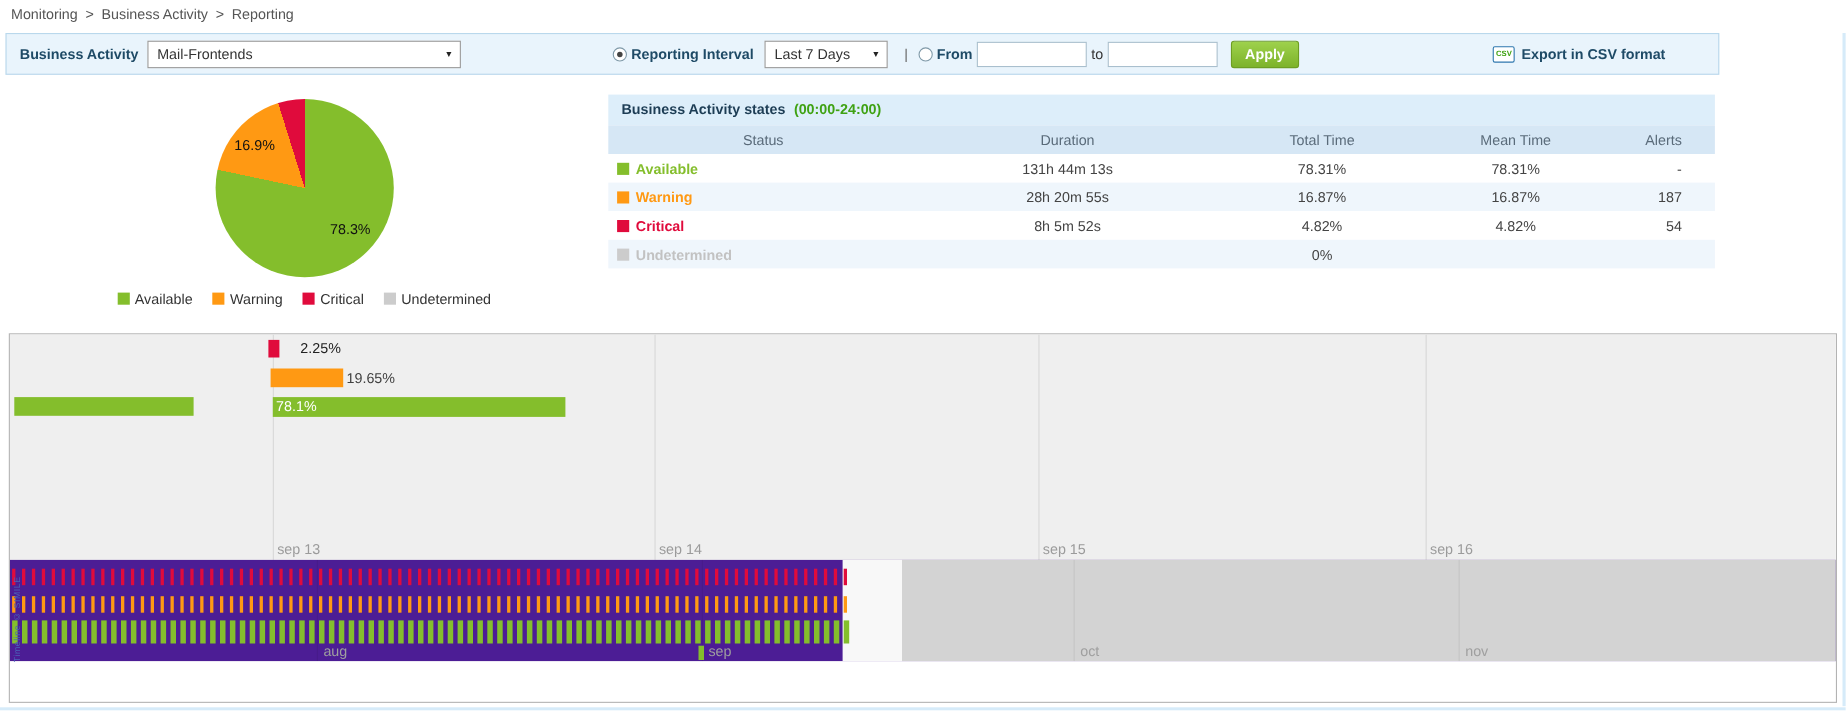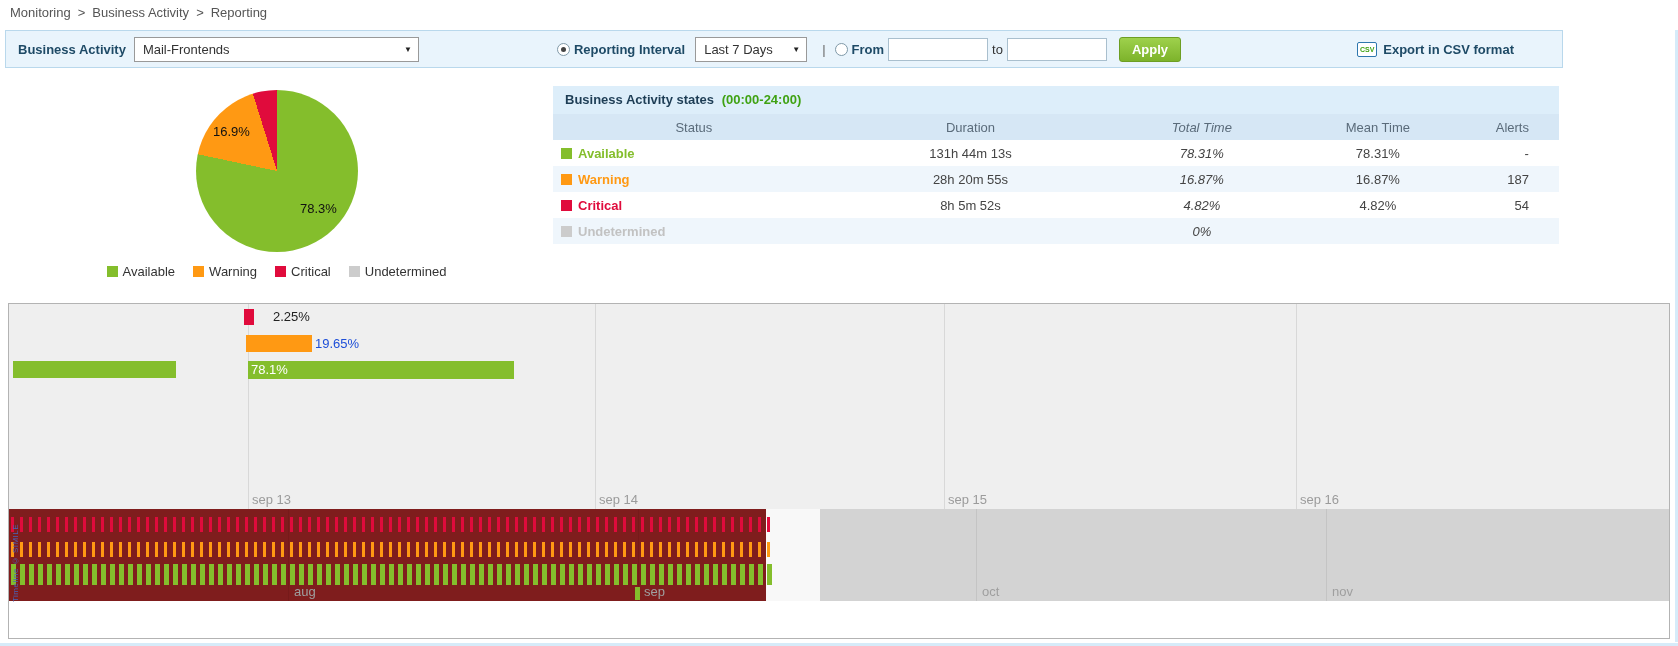--- a/index.html
+++ b/index.html
@@ -67,35 +67,35 @@
   .table-title { height: 28px; line-height: 28px; background: #ddeefa; padding-left: 12px; font-weight: bold; color: #1d3d55; }
   .table-title .range { color: #3fa213; margin-left: 4px; }
   .thead { display: flex; height: 26px; align-items: center; background: #d6e7f5; color: #5a6b7a; }
   .trow { display: flex; height: 26px; align-items: center; background: #fff; color: #444; }
   .trow.alt { background: #eff6fc; }
   .trow.total { background: #c3d4e4; color: #2f4050; }
   .c-status { width: 28%; display: flex; align-items: center; gap: 6px; padding-left: 8px; }
   .thead .c-status, .trow.total .c-status { justify-content: center; padding-left: 0; }
   .sname { font-weight: bold; }
   .c-duration { width: 27%; text-align: center; }
-  .c-total { width: 19%; text-align: center; font-style: italic; }
+  .c-total { width: 19%; text-align: center; }
   .c-mean { width: 16%; text-align: center; }
   .c-alerts { width: 10%; text-align: right; padding-right: 30px; }
   
   .timeline-box {
     position: relative; margin: 0 0 0 8px; width: 1662px; height: 336px;
     border: 1px solid #b3b3b3; background: #fff; overflow: hidden;
   }
   .main-band { position: absolute; left: 0; top: 0; width: 100%; height: 205px; background: #efefef; cursor: ew-resize; }
   .gridline { position: absolute; top: 0; height: 205px; width: 1px; background: #d8d8d8; }
   .date-label { position: absolute; top: 188px; color: #9b9b9b; white-space: nowrap; }
   .tl-bar { position: absolute; }
   .tl-bar .inside-label { color: #fff; padding-left: 3px; font-size: 13px; display: inline-block; }
   .tl-bar-label { position: absolute; color: #222; white-space: nowrap; }
-  .overview-band { position: absolute; left: 0; top: 205px; width: 100%; height: 92px; background: #7f1d1d; cursor: ew-resize; }
+  .overview-band { position: absolute; left: 0; top: 205px; width: 100%; height: 92px; background: #4c1d95; cursor: ew-resize; }
   .ob-dark { position: absolute; top: 0; height: 100%; right: 0; background: #d3d3d3; }
   .ob-highlight { position: absolute; top: 0; height: 100%; background: #f8f8f8; cursor: move; }
   .ob-line { position: absolute; top: 0; height: 100%; width: 1px; background: rgba(0,0,0,0.07); }
   .ob-label { position: absolute; bottom: 2px; color: #9f9f9f; white-space: nowrap; }
   .tick { position: absolute; }
   .credit {
     position: absolute; left: 2px; top: 206px; height: 92px;
     writing-mode: vertical-rl; transform: rotate(180deg);
     font-size: 8px; color: #4a63b8; letter-spacing: 0.5px; white-space: nowrap;
   }
@@ -226,21 +226,21 @@
       <div class="date-label" style="left: 243px;">sep 13</div>
       <div class="gridline" style="left: 586px;"></div>
       <div class="date-label" style="left: 590px;">sep 14</div>
       <div class="gridline" style="left: 935px;"></div>
       <div class="date-label" style="left: 939px;">sep 15</div>
       <div class="gridline" style="left: 1287px;"></div>
       <div class="date-label" style="left: 1291px;">sep 16</div>
       <div class="tl-bar" style="left: 235px; top: 5px; width: 10px; height: 16px; background: rgb(224, 11, 60);"></div>
       <div class="tl-bar-label" style="color: rgb(34, 34, 34); left: 264px; top: 5px; line-height: 16px;">2.25%</div>
       <div class="tl-bar" style="left: 237px; top: 31px; width: 66px; height: 17px; background: rgb(255, 153, 19);"></div>
-      <div class="tl-bar-label" style="color: #1d4ed8; left: 306px; top: 31px; line-height: 17px;">19.65%</div>
+      <div class="tl-bar-label" style="color: #404040; left: 306px; top: 31px; line-height: 17px;">19.65%</div>
       <div class="tl-bar" style="left: 4px; top: 57px; width: 163px; height: 17px; background: rgb(132, 190, 44);"></div>
       <div class="tl-bar" style="left: 239px; top: 57px; width: 266px; height: 18px; background: rgb(132, 190, 44);"><span class="inside-label" style="color: rgb(255, 255, 255); line-height: 18px;">78.1%</span></div>
     </div>
   <div class="overview-band" id="overview-band">
       <div class="ob-dark" style="left: 811px;"></div>
       <div class="ob-highlight" style="left: 757px; width: 54px;"></div>
       <div class="ob-line" style="left: 279px;"></div>
       <div class="ob-label" style="left: 285px;">aug</div>
       <div class="ob-line" style="left: 629px;"></div>
       <div class="ob-label" style="left: 635px;">sep</div>

